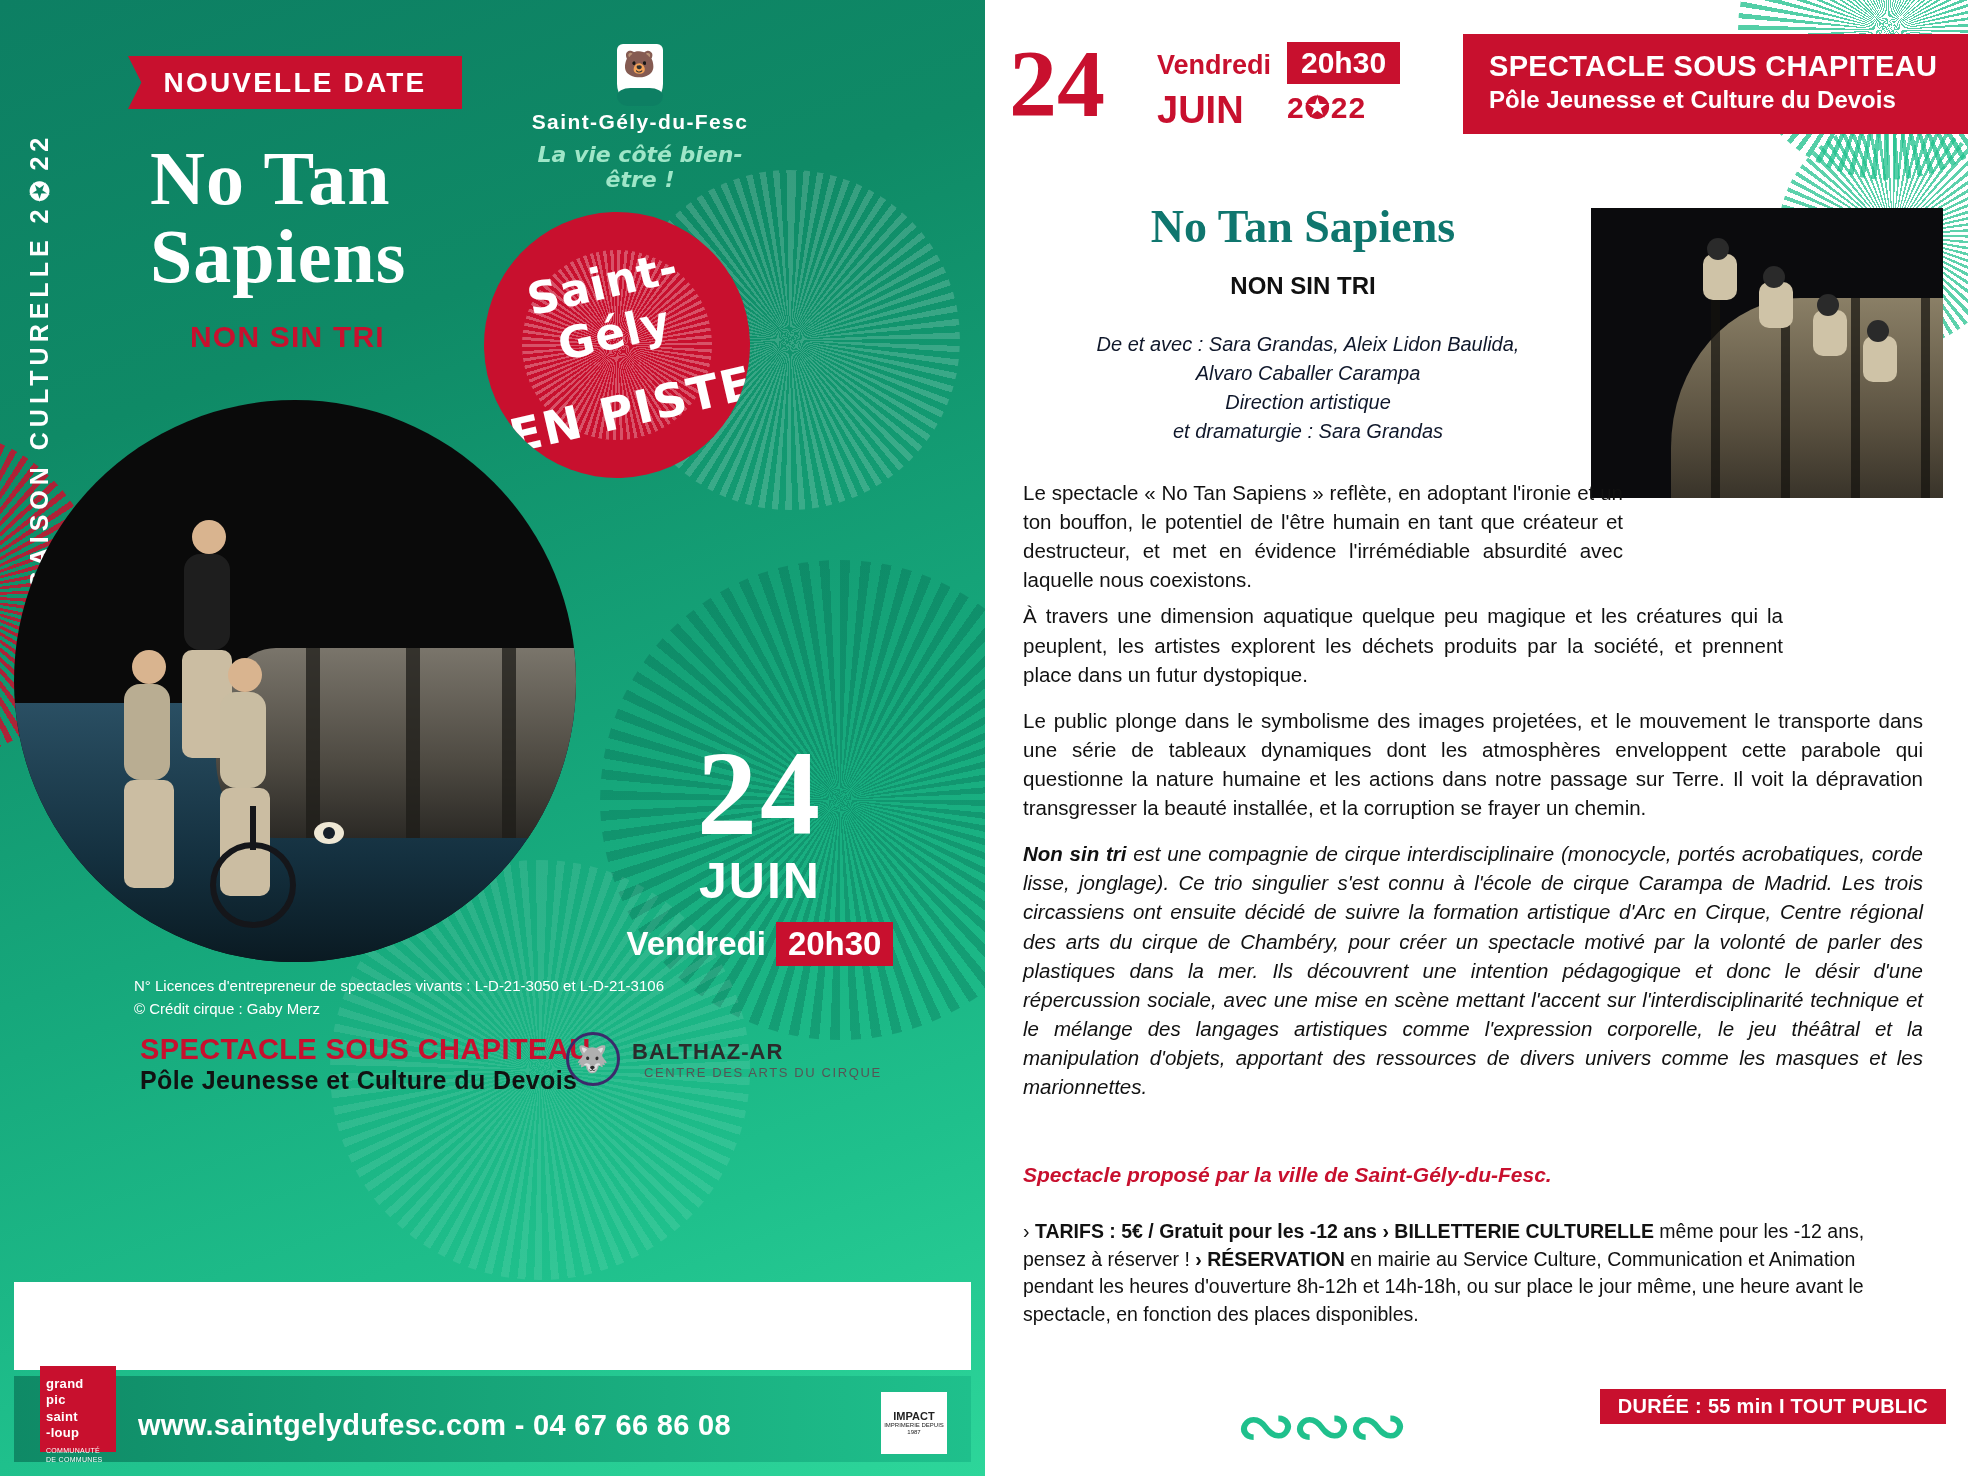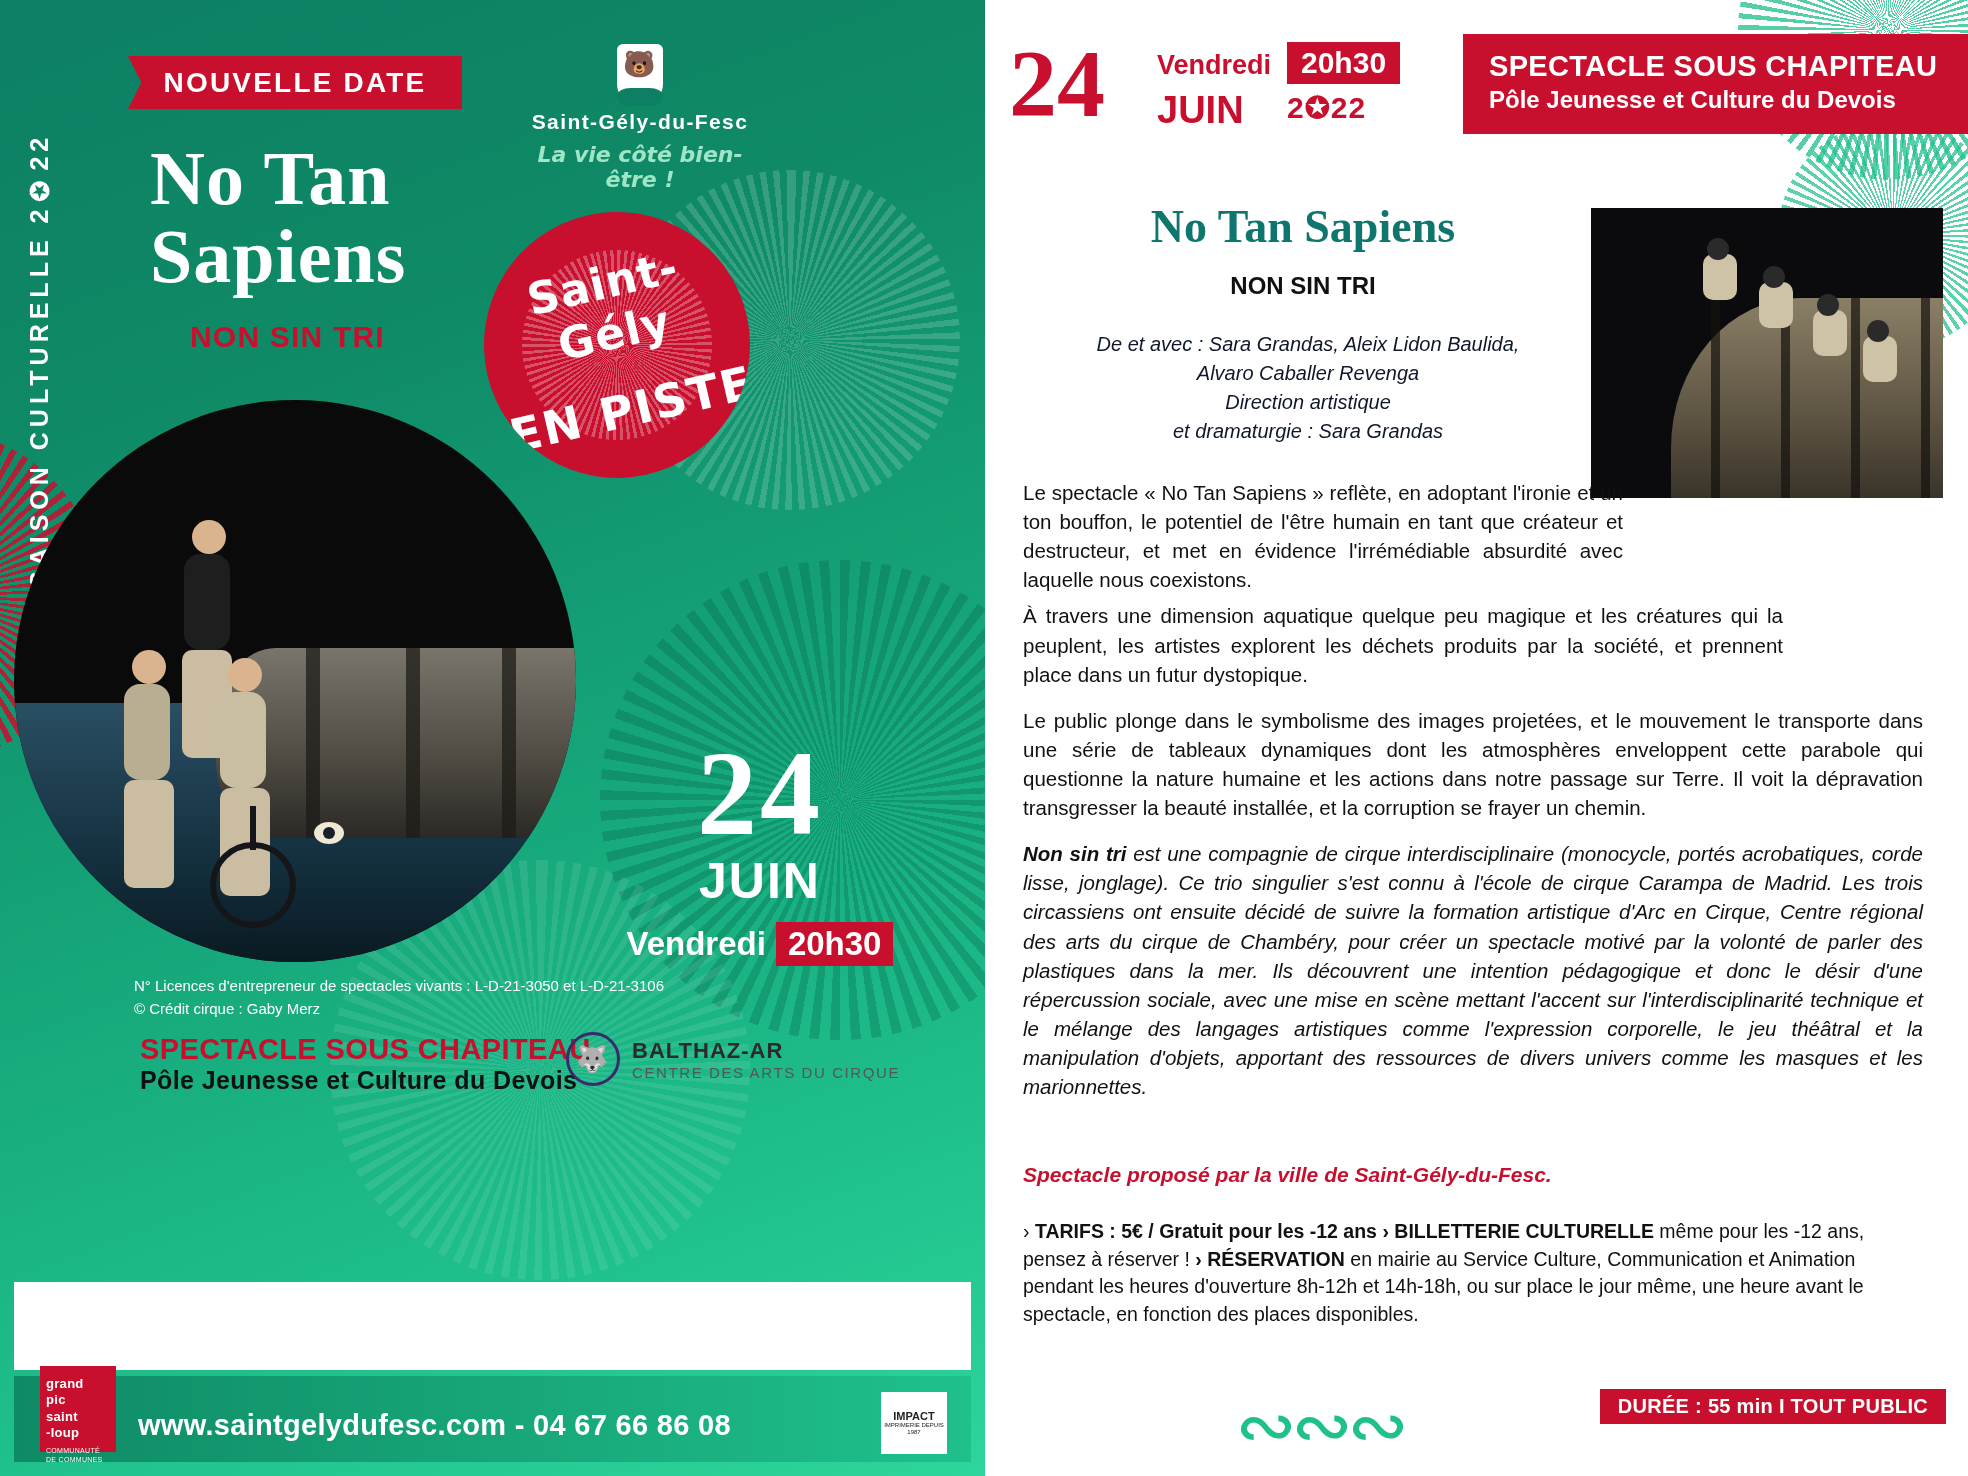--- a/index.html
+++ b/index.html
@@ -243,21 +243,21 @@
   .balthazar {
     position: absolute; left: 566px; top: 1032px;
     display: flex; align-items: center; gap: 12px;
   }
   .balthazar .circle {
     width: 54px; height: 54px; border-radius: 50%;
     border: 3px solid #3b2a6b; display: flex; align-items: center; justify-content: center;
     color: #3b2a6b; font-size: 26px;
   }
   .balthazar .txt .b1 { color: #2b2b2b; font-size: 22px; font-weight: 800; letter-spacing: 1px; }
-  .balthazar .txt .b2 { color: #555; font-size: 15px; letter-spacing: 1.6px; }
+  .balthazar .txt .b2 { color: #555; font-size: 13px; letter-spacing: 1.6px; margin-left: 12px; }
 
   .footer-bar {
     position: absolute;
     left: 14px; bottom: 14px; width: 957px; height: 86px;
     background: linear-gradient(90deg, #0f8a66 0%, #1fc08c 100%);
   }
   .gpl-logo {
     position: absolute; left: 40px; bottom: 24px;
     width: 76px; height: 86px; background: #c8102e; color: #ffffff;
     font-size: 13px; font-weight: 700; line-height: 1.25;
@@ -523,21 +523,21 @@
         <div class="t1">SPECTACLE SOUS CHAPITEAU</div>
         <div class="t2">Pôle Jeunesse et Culture du Devois</div>
       </div>
     </div>
 
     <div class="sheet-title">No Tan Sapiens</div>
     <div class="sheet-subtitle">NON SIN TRI</div>
 
     <div class="credits">
       <div>De et avec : Sara Grandas, Aleix Lidon Baulida,</div>
-      <div>Alvaro Caballer Revenga</div>
+      <div>Alvaro Caballer Carampa</div>
       <div>Direction artistique</div>
       <div>et dramaturgie : Sara Grandas</div>
     </div>
 
     <div class="photo-right">
       <div class="ramp">
         <div class="rib" style="left:40px;"></div>
         <div class="rib" style="left:110px;"></div>
         <div class="rib" style="left:180px;"></div>
         <div class="rib" style="left:250px;"></div>

